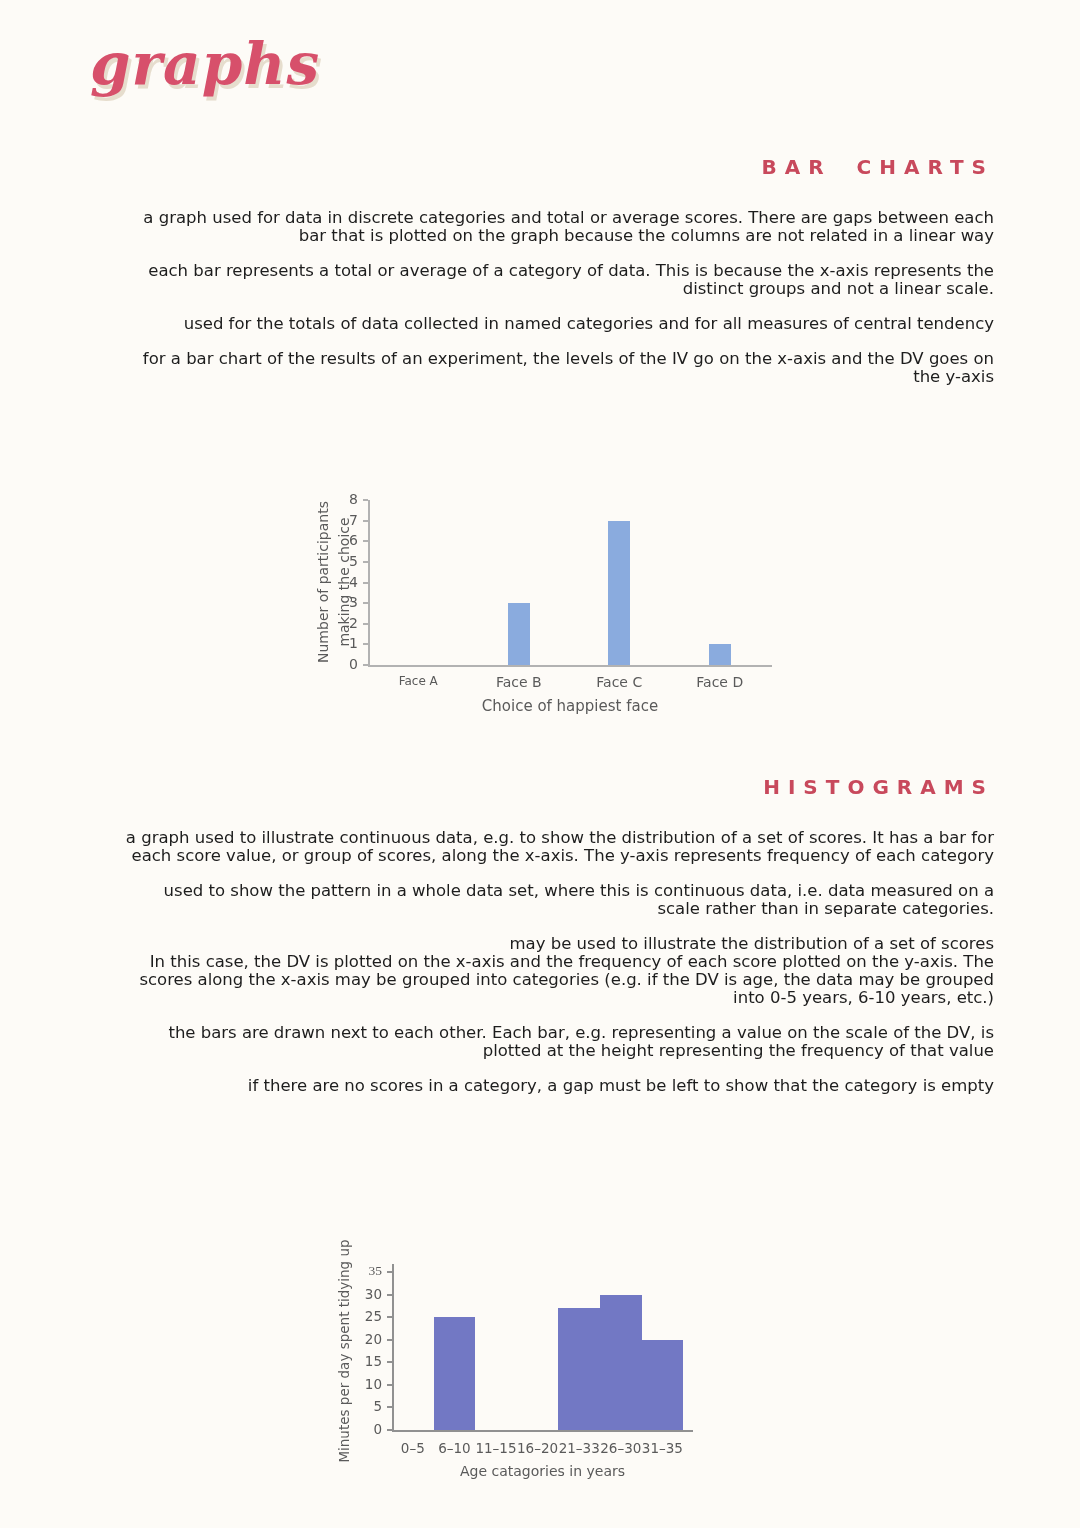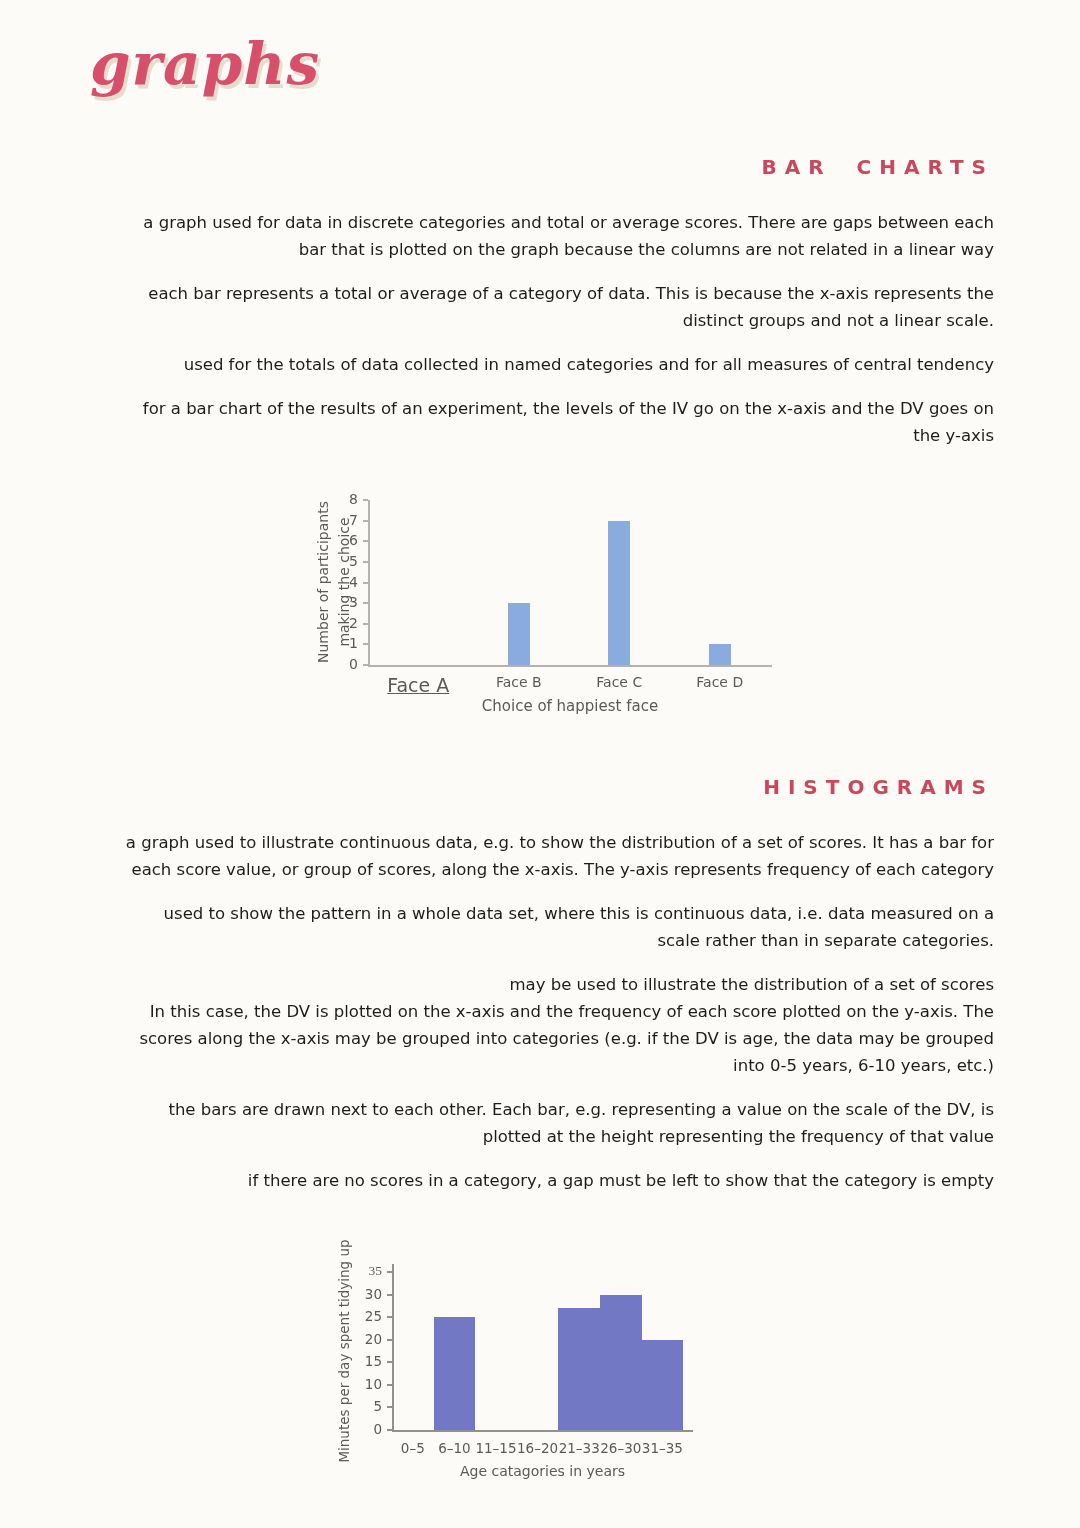--- a/index.html
+++ b/index.html
@@ -15,21 +15,21 @@
     text-shadow:3px 4px 0 #e6ddcd;
   }
   .section{position:absolute; left:122px; width:872px;text-align:right;}
   .sec1{top:155px;}
   .sec2{top:775px;}
   .heading{
     margin:0 0 30px 0; font-size:20px; font-weight:bold; color:#c8495c;
     letter-spacing:8px; word-spacing:10px;
   }
   .para{
-    margin:0 0 17px 0; font-size:16.5px; line-height:27px;
+    margin:0 0 17px 0; font-size:16.5px; line-height:18px;
     white-space:pre-line; color:#1d1d1d;
   }
   .chart{position:absolute;}
   .chart1{left:300px; top:485px; width:475px; height:240px;}
   .chart2{left:330px; top:1243px; width:380px; height:250px;}
   .axis-line{position:absolute; background:#b2b2b2;}
   .bar{position:absolute;}
   .tick-label{position:absolute; text-align:right; color:#5a5a5a;}
   .tick-mark{position:absolute; background:#b2b2b2;}
   .x-cat{position:absolute; text-align:center; color:#5a5a5a;}
@@ -73,21 +73,21 @@
       <div class="tick-label" style="left: 34px; top: 67.875px; width: 24px; font-size: 14px;">5</div>
       <div class="tick-mark" style="left: 63px; top: 55.25px; width: 5px; height: 2px; background: rgb(178, 178, 178);"></div>
       <div class="tick-label" style="left: 34px; top: 47.25px; width: 24px; font-size: 14px;">6</div>
       <div class="tick-mark" style="left: 63px; top: 34.625px; width: 5px; height: 2px; background: rgb(178, 178, 178);"></div>
       <div class="tick-label" style="left: 34px; top: 26.625px; width: 24px; font-size: 14px;">7</div>
       <div class="tick-mark" style="left: 63px; top: 14px; width: 5px; height: 2px; background: rgb(178, 178, 178);"></div>
       <div class="tick-label" style="left: 34px; top: 6px; width: 24px; font-size: 14px;">8</div>
       <div class="bar" style="left: 207.75px; top: 118.125px; width: 22px; height: 61.875px; background: rgb(138, 171, 222);"></div>
       <div class="bar" style="left: 308.25px; top: 35.625px; width: 22px; height: 144.375px; background: rgb(138, 171, 222);"></div>
       <div class="bar" style="left: 408.75px; top: 159.375px; width: 22px; height: 20.625px; background: rgb(138, 171, 222);"></div>
-      <div class="x-cat" style="left: 78.25px; top: 189px; width: 80px; font-size: 19px; text-decoration: underline;">Face A</div>
+      <div class="x-cat" style="left: 78.25px; top: 189px; width: 80px; font-size: 12px;">Face A</div>
       <div class="x-cat" style="left: 178.75px; top: 189px; width: 80px; font-size: 14px;">Face B</div>
       <div class="x-cat" style="left: 279.25px; top: 189px; width: 80px; font-size: 14px;">Face C</div>
       <div class="x-cat" style="left: 379.75px; top: 189px; width: 80px; font-size: 14px;">Face D</div>
       <div class="x-axis-title" style="left: 140px; top: 212px; width: 260px; font-size: 15px;">Choice of happiest face</div>
     </div>
 
   <section class="section sec2">
     <h2 class="heading">HISTOGRAMS</h2>
     <p class="para">a graph used to illustrate continuous data, e.g. to show the distribution of a set of scores. It has a bar for each score value, or group of scores, along the x-axis. The y-axis represents frequency of each category</p>
     <p class="para">used to show the pattern in a whole data set, where this is continuous data, i.e. data measured on a scale rather than in separate categories.</p>

